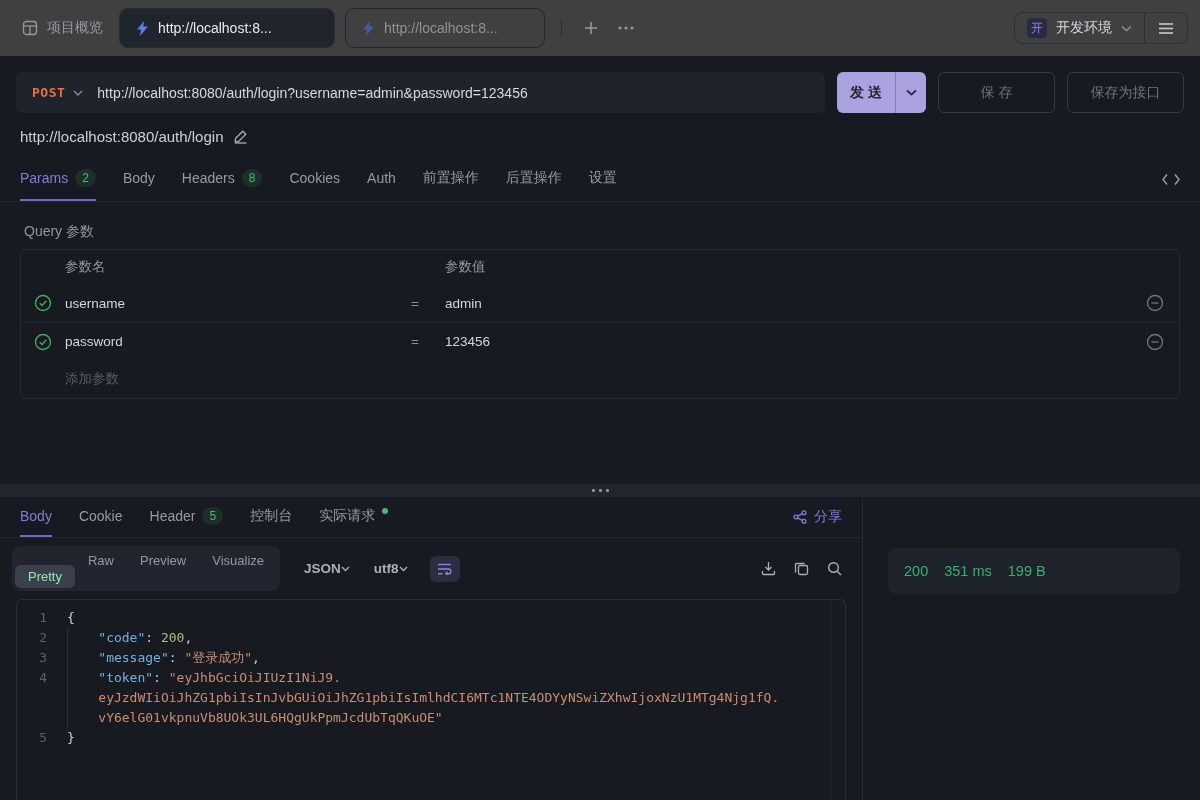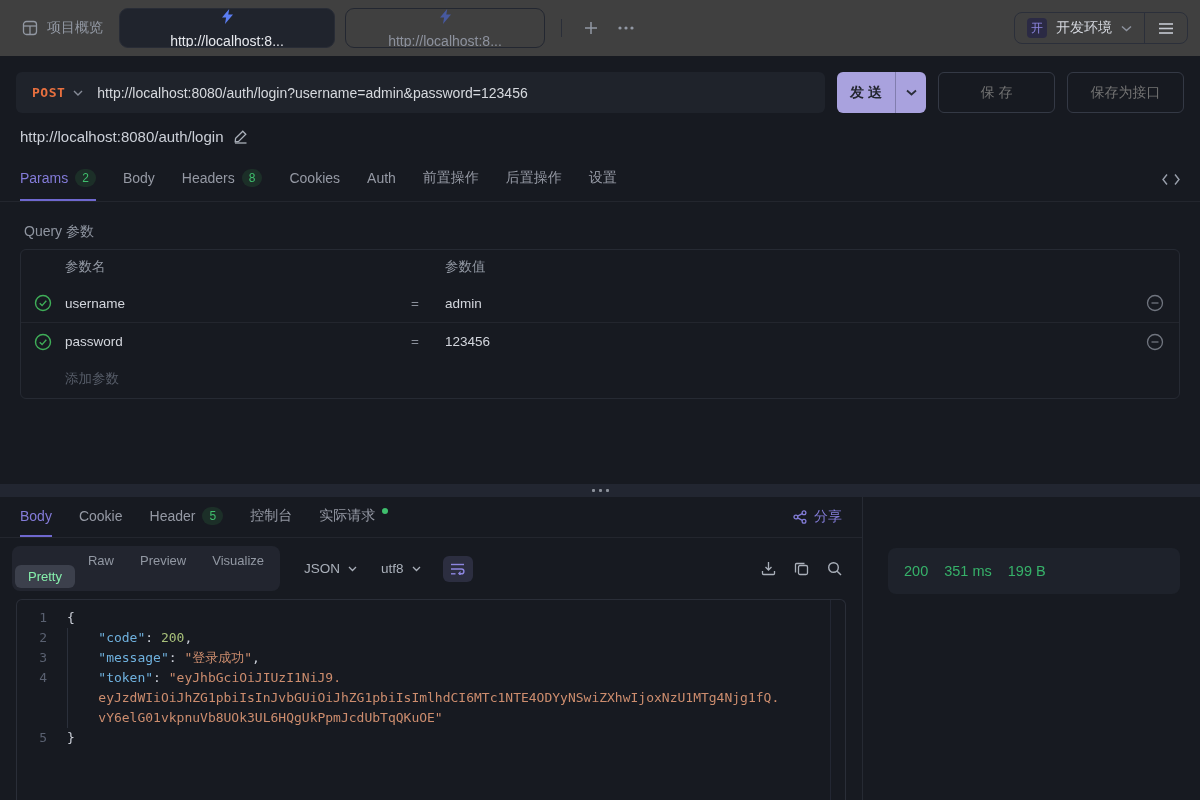--- a/index.html
+++ b/index.html
@@ -7,21 +7,21 @@
   body {
     font-family:"Liberation Sans","DejaVu Sans",sans-serif;
     background:#171a21; color:#d3d6dd; font-size:14px;
     -webkit-font-smoothing:antialiased;
   }
   .app { display:flex; flex-direction:column; height:800px; }
 
   
   .topbar { height:56px; background:#404040; display:flex; align-items:center; padding:0 12px; flex:none; }
   .project-tab { display:flex; align-items:center; gap:9px; color:#9298a3; padding:0 16px 0 10px; font-size:14px; cursor:pointer; }
-  .req-tab { height:40px; border-radius:9px; display:flex; align-items:center; gap:9px; padding:0 16px; font-size:14px; cursor:pointer;flex-direction:column; }
+  .req-tab { height:40px; border-radius:9px; display:flex; align-items:center; gap:9px; padding:0 16px; font-size:14px; cursor:pointer; }
   .req-tab.active { width:216px; background:#20242d; border:1px solid #282c36; color:#e7e9ee; }
   .req-tab.inactive { width:200px; margin-left:10px; border:1px solid #232731; color:#8d929e; }
   .tab-label { white-space:nowrap; overflow:hidden; }
   .tb-sep { width:1px; height:18px; background:#2a2e38; margin:0 12px 0 16px; }
   .tb-iconbtn { color:#9298a4; padding:6px 10px; cursor:pointer; display:flex; align-items:center; }
   .env-ctl { margin-left:auto; height:32px; border:1px solid #2b2f3a; border-radius:8px; display:flex; align-items:center; }
   .env-main { display:flex; align-items:center; gap:9px; padding:0 12px; cursor:pointer; }
   .env-badge { width:20px; height:20px; border-radius:4px; background:#2b2a44; color:#8d86e0; font-size:12px; display:flex; align-items:center; justify-content:center; }
   .env-label { color:#d6d9e0; font-size:14px; }
   .env-sep { width:1px; height:32px; background:#2b2f3a; }
@@ -78,21 +78,21 @@
   
   .response { height:303px; display:flex; flex:none; }
   .resp-left { flex:0 0 862px; display:flex; flex-direction:column; min-width:0; }
   .resp-tabs { height:41px; }
   .share { margin-left:auto; color:#837cd8; font-size:14px; display:flex; align-items:center; gap:7px; cursor:pointer; }
 
   .resp-toolbar { margin:8px 12px 0; display:flex; align-items:center; flex:none; }
   .segmented { background:#22252f; border-radius:8px; padding:3px; display:flex; }
   .seg { padding:4px 13px; border-radius:6px; color:#9298a3; font-size:13px; cursor:pointer; white-space:nowrap; }
   .seg.active { background:#3c404c; color:#86efac;margin-top:16px; }
-  .dd { display:flex; align-items:center; gap:8px; color:#aab0ba; font-size:13.5px; margin-left:24px; cursor:pointer; }
+  .dd { display:flex; align-items:center; gap:0; color:#aab0ba; font-size:13.5px; margin-left:24px; cursor:pointer;font-weight:bold; }
   .wrap-btn { margin-left:22px; width:30px; height:26px; border-radius:6px; background:#2c2e40; color:#8d86e0; display:flex; align-items:center; justify-content:center; cursor:pointer; }
   .tool-icons { margin-left:auto; display:flex; gap:18px; color:#aab0ba; padding-right:8px; }
   .tool-icons > span { display:flex; cursor:pointer; }
 
   .code-panel { margin:8px 16px 0; flex:1; border:1px solid #2a2e38; border-bottom:none; border-radius:6px 6px 0 0; position:relative; padding-top:8px; overflow:hidden;
     font-family:"DejaVu Sans Mono",monospace; font-size:13px; }
   .code-row { display:flex; line-height:20px; white-space:pre; }
   .ln { flex:none; width:30px; text-align:right; color:#596070; user-select:none; }
   .ct { padding-left:20px; }
   .c-p { color:var(--syn-punct); }

